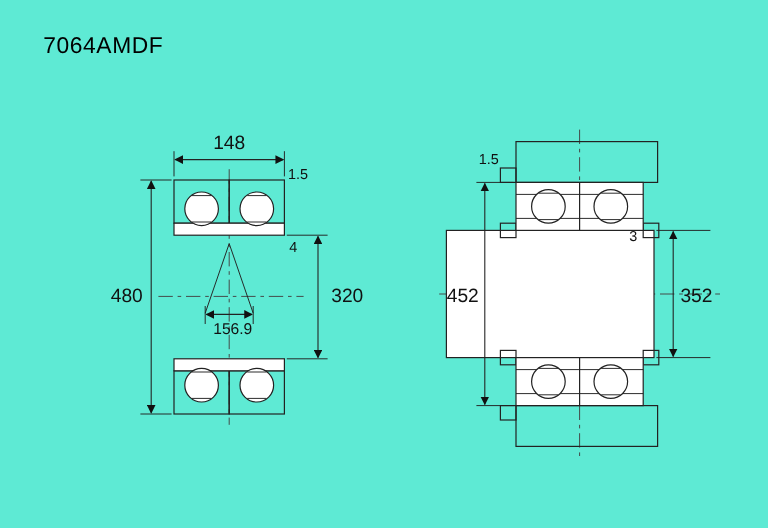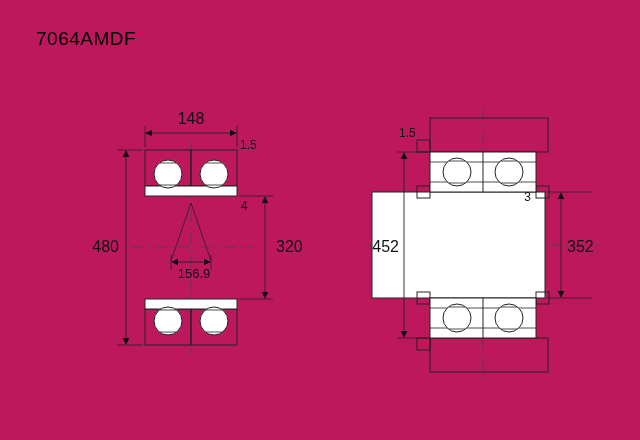--- a/index.html
+++ b/index.html
@@ -1,16 +1,16 @@
 <!DOCTYPE html>
 <html><head>
 <meta charset="utf-8">
 <style>
   html,body{margin:0;padding:0;background:#ffffff;}
-  .canvas{position:relative;width:640px;height:440px;background:#be185d;overflow:hidden;
+  .canvas{position:relative;width:640px;height:440px;background:#5eead4;overflow:hidden;
           font-family:"Liberation Sans",sans-serif;}
   .part-title{position:absolute;left:36px;top:28px;font-size:19px;color:#000;
               font-family:"Liberation Sans",sans-serif;letter-spacing:0.5px;}
   svg{position:absolute;left:0;top:0;}
   svg text{font-family:"Liberation Sans",sans-serif;fill:#111;}
   .t16{font-size:16px;}
   .t13{font-size:13px;}
   .t12{font-size:12px;}
   .ln{stroke:#222;stroke-width:1;fill:none;}
   .thin{stroke:#222;stroke-width:0.8;fill:none;}

